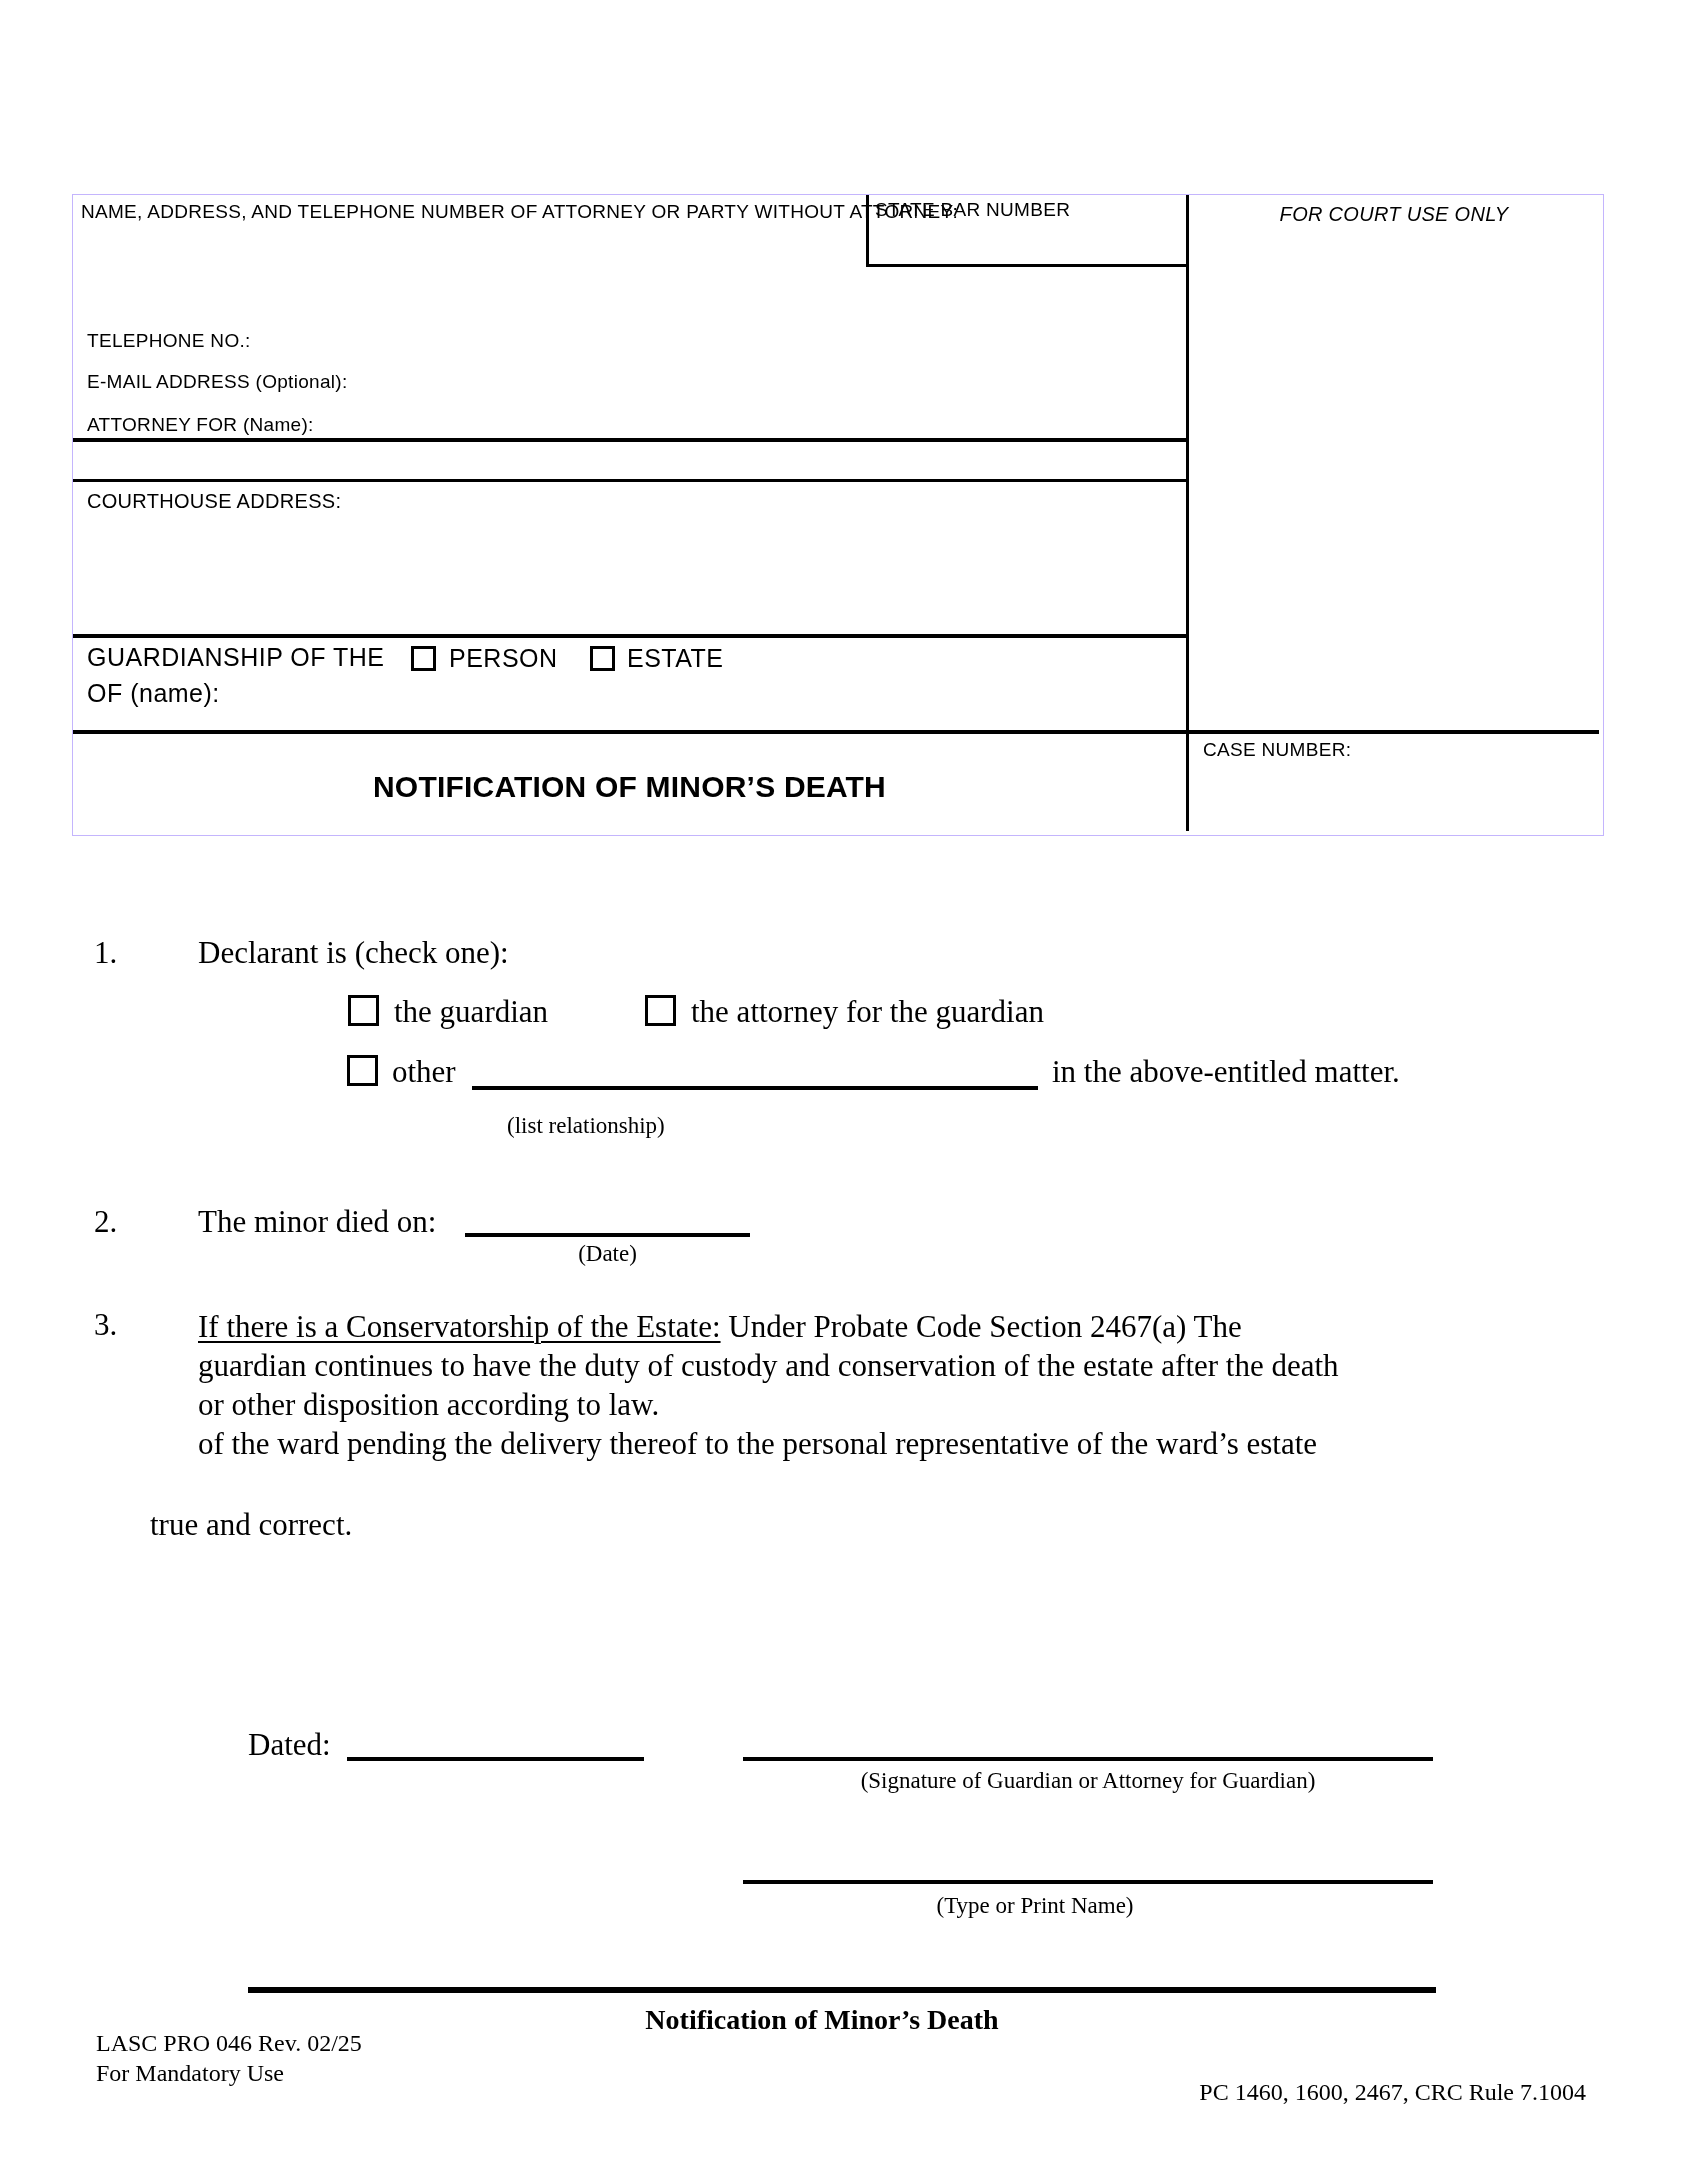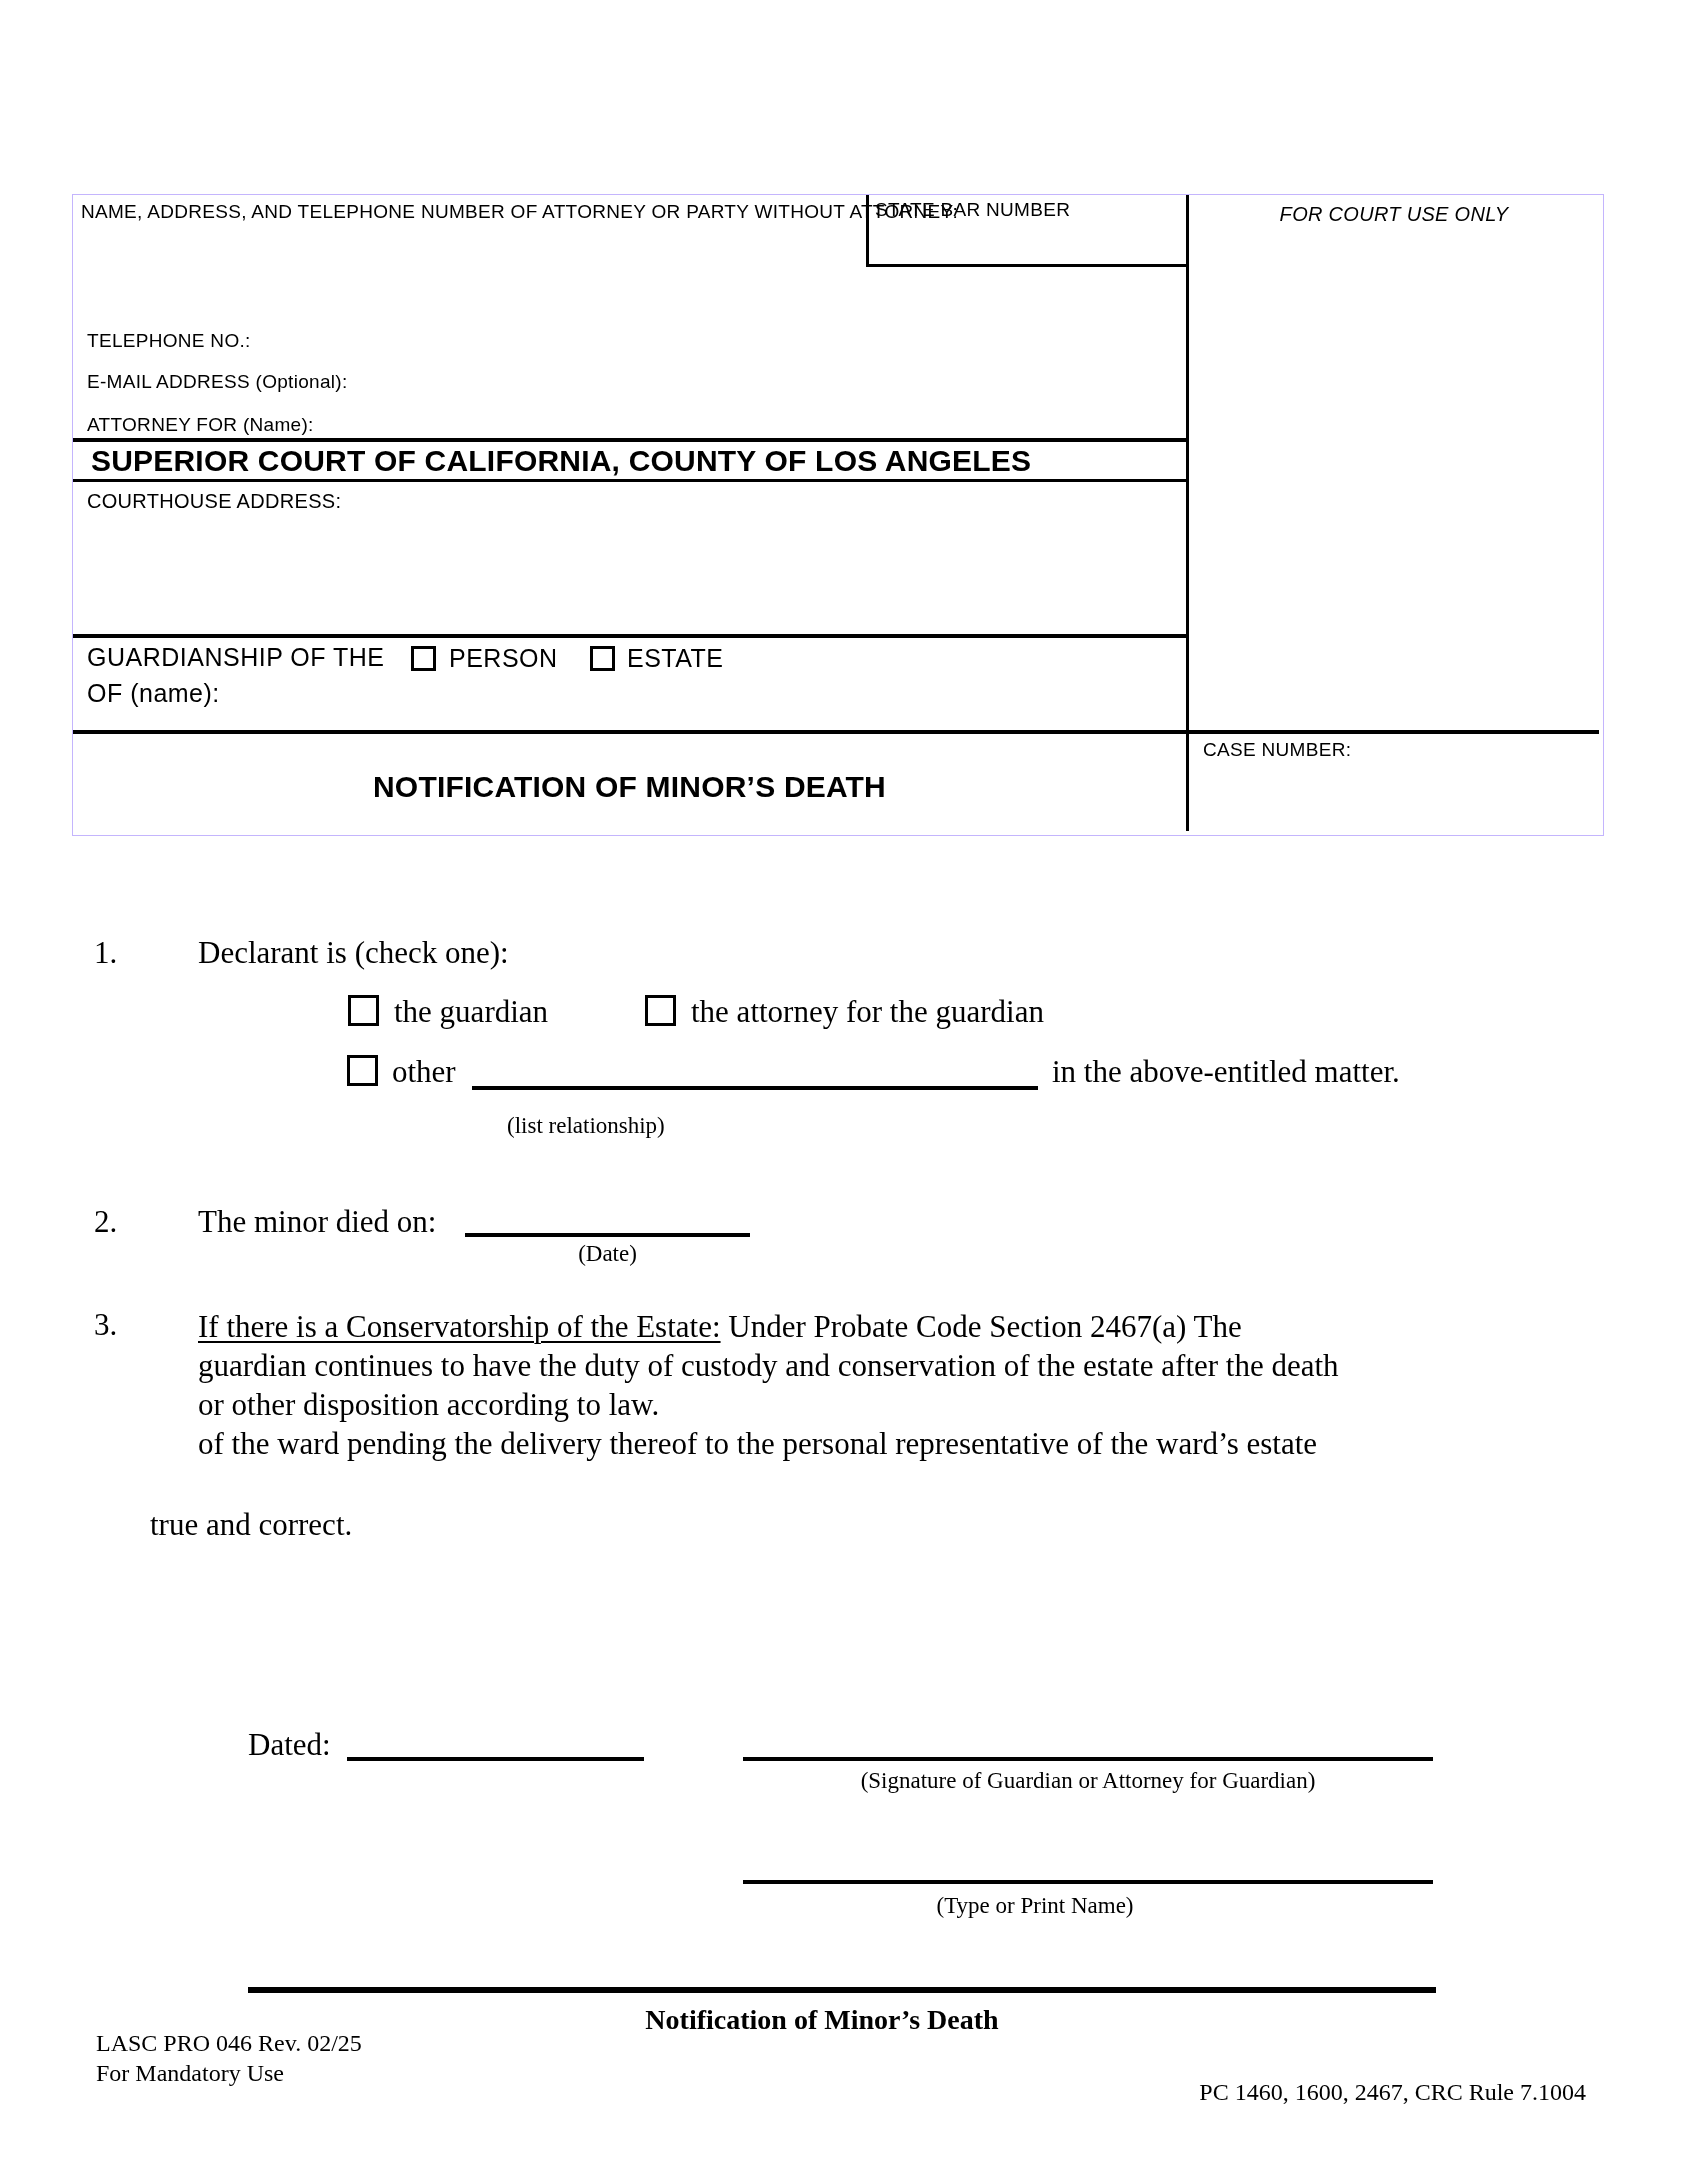--- a/index.html
+++ b/index.html
@@ -53,21 +53,20 @@
 
     <div class="abs ln" style="left:1113px;top:0;width:3px;height:636px;"></div>
 
     <div class="abs sans s20 italic center" style="left:1116px;top:8px;width:410px;">FOR COURT USE ONLY</div>
 
     <div class="abs sans s19" style="left:14px;top:135px;">TELEPHONE NO.:</div>
     <div class="abs sans s19" style="left:14px;top:176px;">E-MAIL ADDRESS (Optional):</div>
     <div class="abs sans s19" style="left:14px;top:219px;">ATTORNEY FOR (Name):</div>
 
     <div class="abs ln" style="left:0;top:243px;width:1113px;height:4px;"></div>
-    <div class="abs sans s30b nowrap" style="left:18px;top:249px;">SUPERIOR COURT OF CALIFORNIA, COUNTY OF LOS ANGELES</div>
     <div class="abs ln" style="left:0;top:284px;width:1113px;height:3px;"></div>
 
     <div class="abs sans s20" style="left:14px;top:295px;">COURTHOUSE ADDRESS:</div>
     <div class="abs" style="left:14px;top:327px;width:1089px;height:104px;"></div>
 
     <div class="abs ln" style="left:0;top:439px;width:1113px;height:4px;"></div>
     <div class="abs sans s25" style="left:14px;top:448px;">GUARDIANSHIP OF THE</div>
     <div class="abs cb cb25" style="left:338px;top:451px;"></div>
     <div class="abs sans s25" style="left:376px;top:449px;">PERSON</div>
     <div class="abs cb cb25" style="left:517px;top:451px;"></div>

